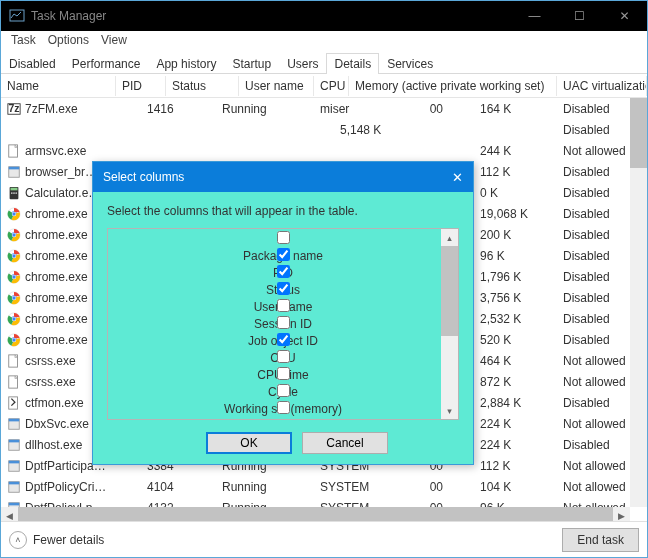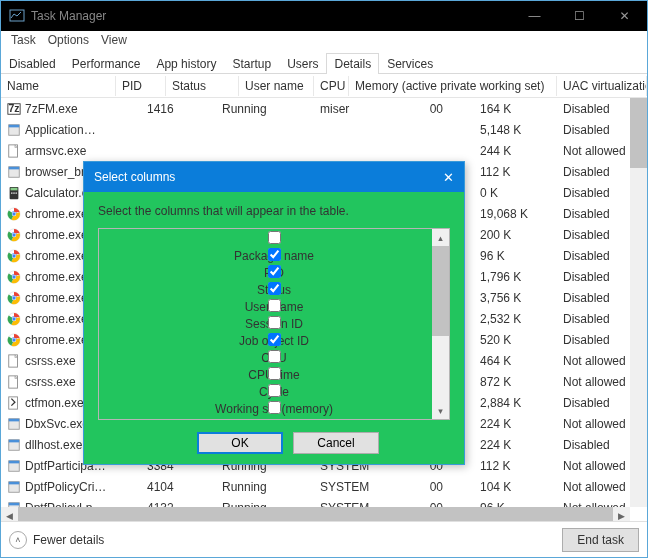--- a/index.html
+++ b/index.html
@@ -42,21 +42,21 @@
 .scrollbar-h .arrow { width: 17px; display: flex; align-items: center; justify-content: center; color: #666; font-size: 9px; }
 .scrollbar-h .thumb { background: #c2c2c2; height: 100%; flex: 1; }
 
 
 .footer { position: absolute; bottom: 0; left: 0; right: 0; height: 36px; border-top: 1px solid #e0e0e0; display: flex; align-items: center; padding: 0 8px; background:#fff; }
 .fewer { display: flex; align-items: center; gap: 6px; color: #333; }
 .fewer .circ { width: 18px; height: 18px; border: 1px solid #aaa; border-radius: 50%; display: flex; align-items: center; justify-content: center; font-size: 9px; color: #666; }
 .endtask { margin-left: auto; border: 1px solid #adadad; background: #e1e1e1; padding: 4px 14px; color: #333; }
 
 
-.dialog { position: absolute; left: 82px; top: 160px; width: 382px; background: #22c55e; border: 1px solid #3a9ad9; box-shadow: 2px 2px 8px rgba(0,0,0,0.25); }
+.dialog { position: absolute; left: 91px; top: 160px; width: 382px; background: #5eead4; border: 1px solid #3a9ad9; box-shadow: 2px 2px 8px rgba(0,0,0,0.25); }
 .dialog .dlg-title { height: 30px; background: #0b7dda; color: #fff; display: flex; align-items: center; padding: 0 10px; font-size: 12px; }
 .dialog .dlg-title .close { margin-left: auto; font-size: 13px; }
 .dialog .dlg-body { padding: 12px 14px 10px; }
 .dialog .dlg-msg { color: #333; margin-bottom: 10px; }
 .dialog .chk-list { border: 1px solid #b5b5b5; height: 192px; padding: 2px 4px; overflow: hidden; position: relative; }
 .dialog .chk-list .scroll { position: absolute; right: 0; top: 0; bottom: 0; width: 17px; background: #f0f0f0; display:flex; flex-direction:column; }
 .dialog .chk-list .scroll .sa { height: 17px; display:flex; align-items:center; justify-content:center; color:#666; font-size:9px;}
 .dialog .chk-list .scroll .st { background:#c2c2c2; flex: 0 0 90px; }
 .dialog .chk-row { display: flex; align-items: center; height: 17px; gap: 5px; color: #333; flex-direction: column; }
 .dialog .chk-row input { width: 13px; height: 13px; }
@@ -116,27 +116,20 @@
           <span>7zFM.exe</span>
         </div>
         <div class="cell c-pid">1416</div>
         <div class="cell c-status">Running</div>
         <div class="cell c-user">miser</div>
         <div class="cell c-cpu">00</div>
         <div class="cell c-mem" style="flex:1">164 K</div>
         <div class="cell c-uac">Disabled</div>
       </div>
       <div class="row">
-        <div class="cell c-name">
-          <span class="proc-icon"><svg viewBox="0 0 16 16">
-              <rect x="2" y="2" width="12" height="12" fill="#e8e8e8" stroke="#999"></rect>
-              <rect x="2" y="2" width="12" height="3" fill="#4a90d9"></rect>
-            </svg></span>
-          <span>Application…</span>
-        </div>
         <div class="cell c-pid"></div>
         <div class="cell c-status"></div>
         <div class="cell c-user"></div>
         <div class="cell c-cpu"></div>
         <div class="cell c-mem" style="flex:1">5,148 K</div>
         <div class="cell c-uac">Disabled</div>
       </div>
       <div class="row">
         <div class="cell c-name">
           <span class="proc-icon"><svg viewBox="0 0 16 16">

